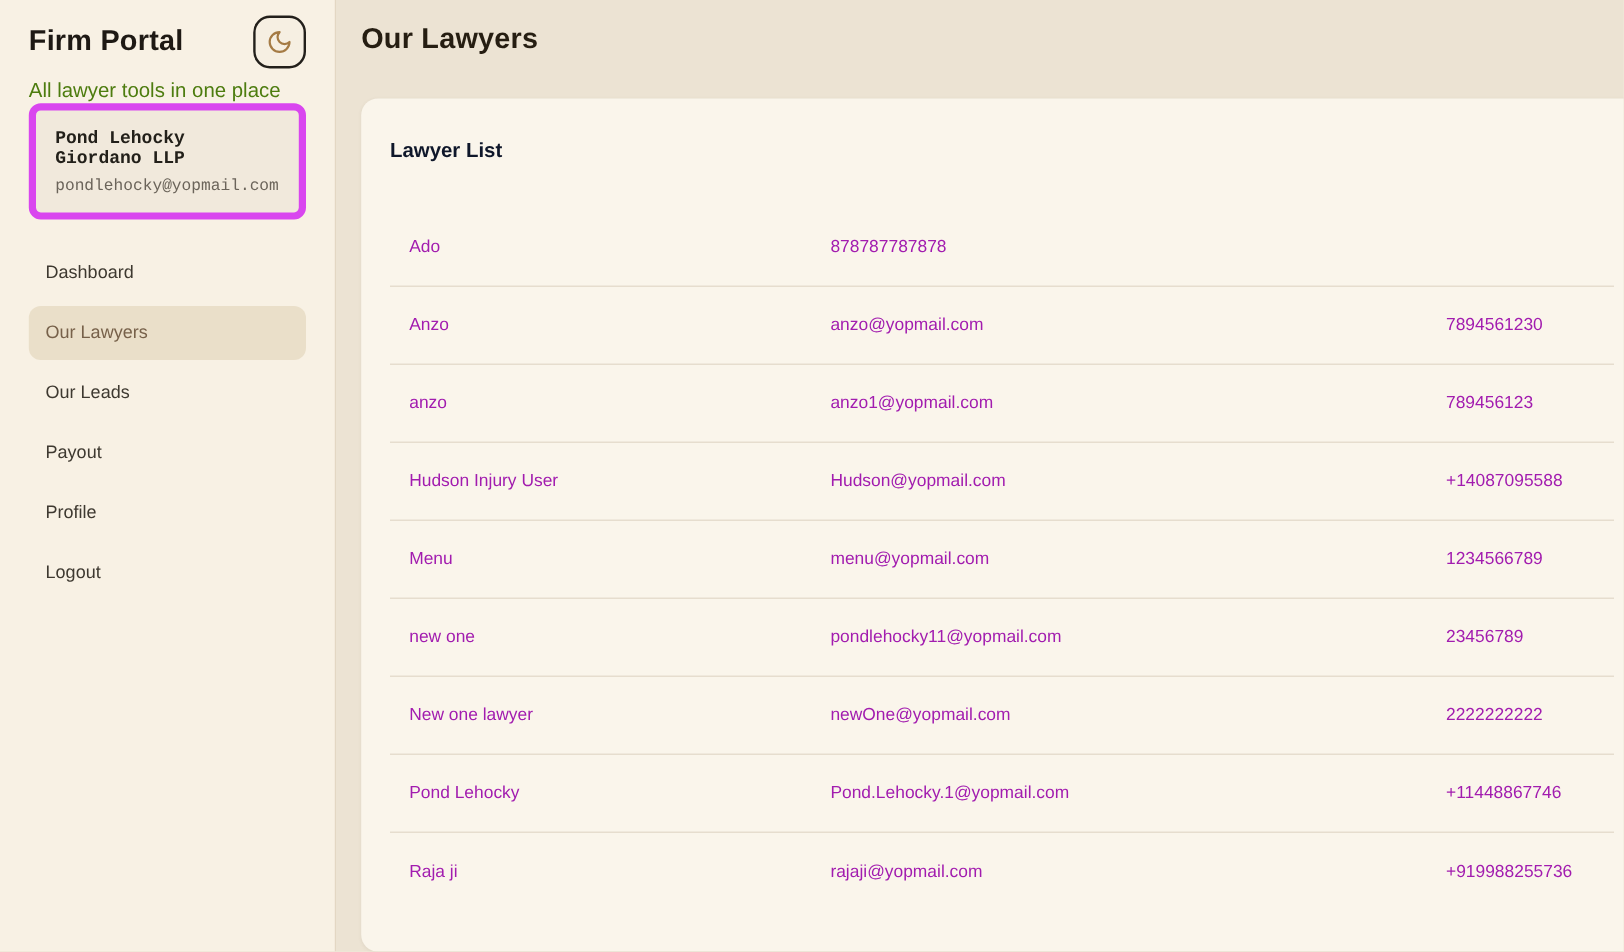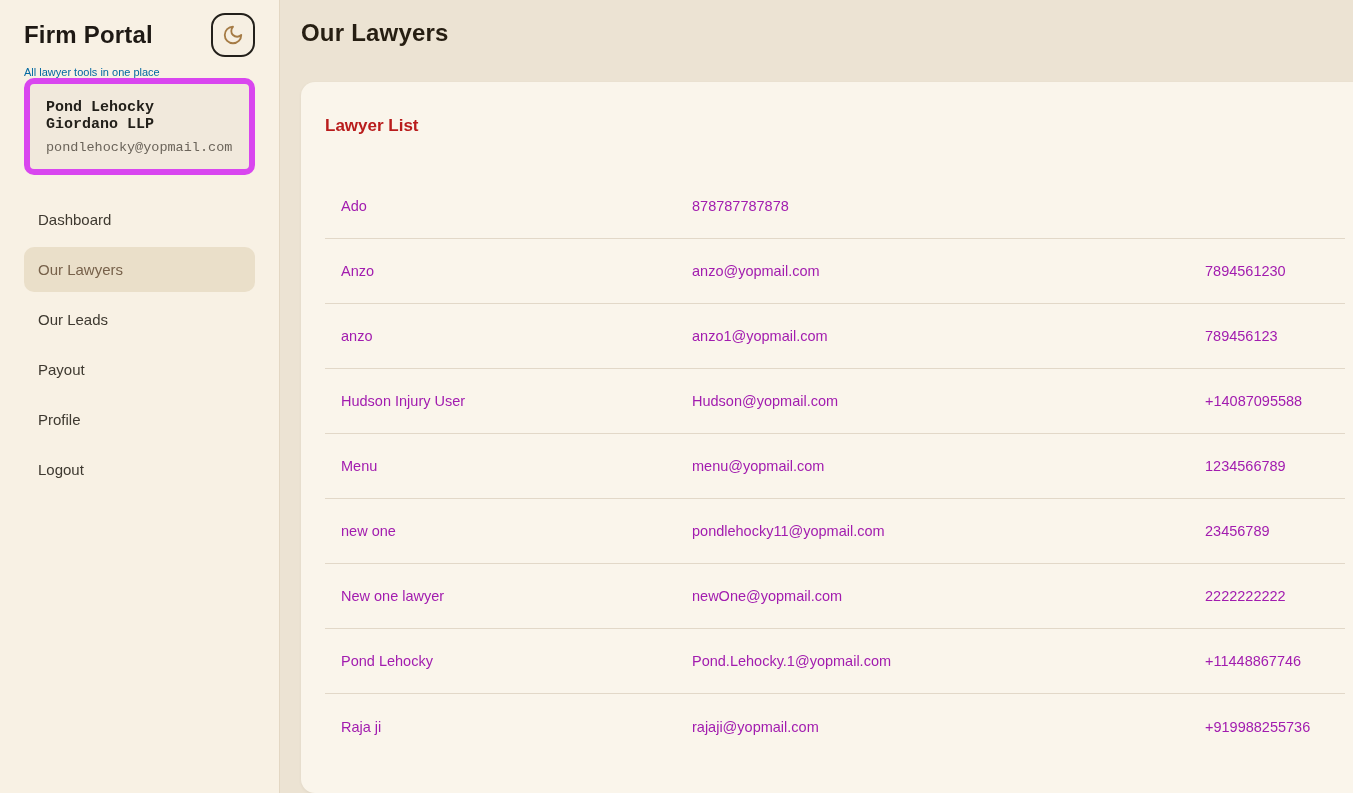--- a/index.html
+++ b/index.html
@@ -30,21 +30,21 @@
     width: 44px; height: 44px;
     border: 2px solid #23201b;
     border-radius: 14px;
     background: #f6efe2;
     display: flex; align-items: center; justify-content: center;
     cursor: pointer;
   }
   .theme-btn svg { display: block; }
   .brand-subtitle {
     margin-top: 9px;
-    font-size: 11px; color: #0369a1;
+    font-size: 17px; color: #4d7c0f;
   }
   .user-card {
     background: #f1e9dc;
     border: 6px solid #d946ef;
     border-radius: 10px;
     padding: 15px 16px 14px 16px;
     font-family: Liberation Mono, monospace;
   }
   .user-name { font-size: 15px; font-weight: bold; color: #23201a; }
   .user-email { margin-top: 7px; font-size: 13.5px; color: #6b645a; }
@@ -77,21 +77,21 @@
     flex: 1;
     margin-left: 21px;
     margin-right: -16px;          
     background: #faf5eb;
     border-radius: 14px;
     box-shadow: 0 1px 3px rgba(90,75,50,0.08);
     padding: 24px 24px 0 24px;
     overflow: hidden;
   }
   .card-title {
-    font-size: 17px; font-weight: bold; color: #b91c1c;
+    font-size: 17px; font-weight: bold; color: #0f172a;
     margin-top: 10px;
     margin-bottom: 38px;
   }
 
   .table { width: 100%; }
   .t-row {
     display: grid;
     grid-template-columns: 351px 513px 1fr;
   }
   .t-head {

